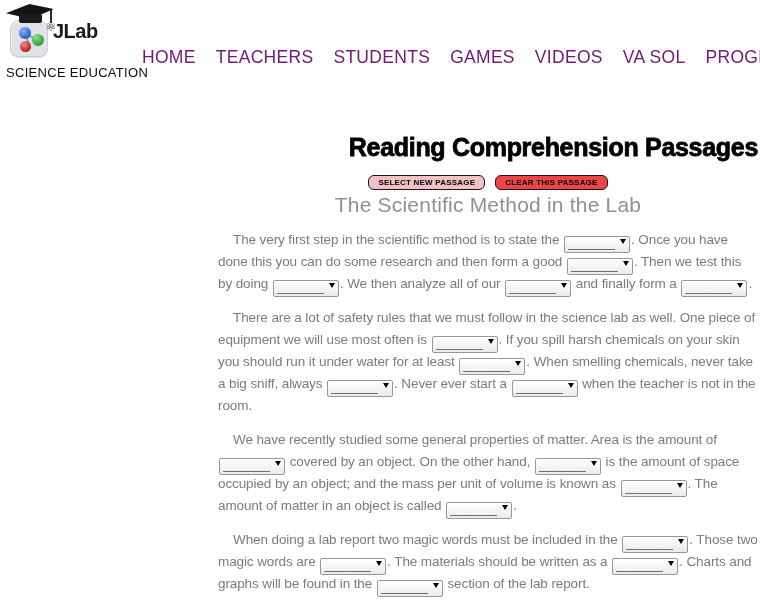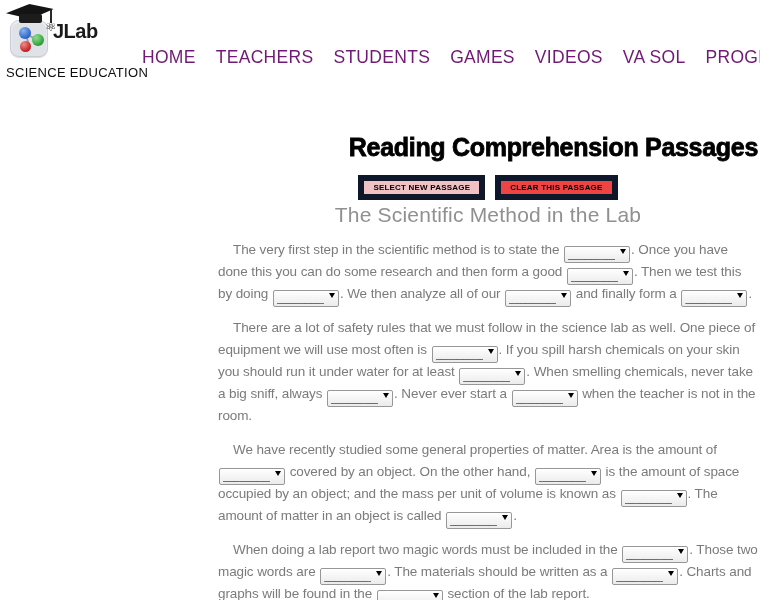--- a/index.html
+++ b/index.html
@@ -55,21 +55,21 @@
 
   .page-title {
     margin: 53px 0 0 0; text-align: right;
     font-size: 25px; font-weight: bold; color: #000;
     -webkit-text-stroke: 0.8px #000; letter-spacing: -0.3px;
   }
 
   .btn-row { margin-top: 13px; display: flex; justify-content: center; gap: 10px; }
   .pill-btn {
     font-family: inherit; font-size: 8px; font-weight: bold; color: #000;
-    border: 6px solid #0f172a; border-radius: 0; padding: 3px 9px 2px 9px;
+    border: 1px solid #0f172a; border-radius: 6px; padding: 3px 9px 2px 9px;
     letter-spacing: 0.2px; cursor: pointer; line-height: 1;
   }
   .btn-pink   { background: #f1c2c3; }
   .btn-yellow { background: #ef4444; }
 
   .passage-title {
     margin: 3px 0 6px 0; text-align: center;
     font-size: 21px; font-weight: normal; color: #909090; letter-spacing: 0.2px;
   }
 

